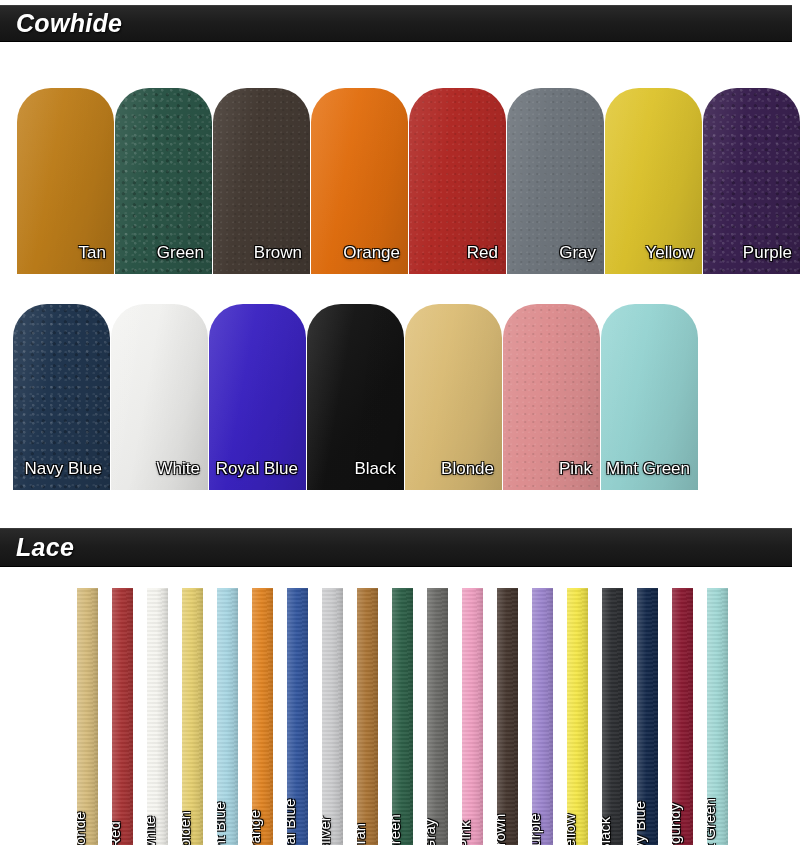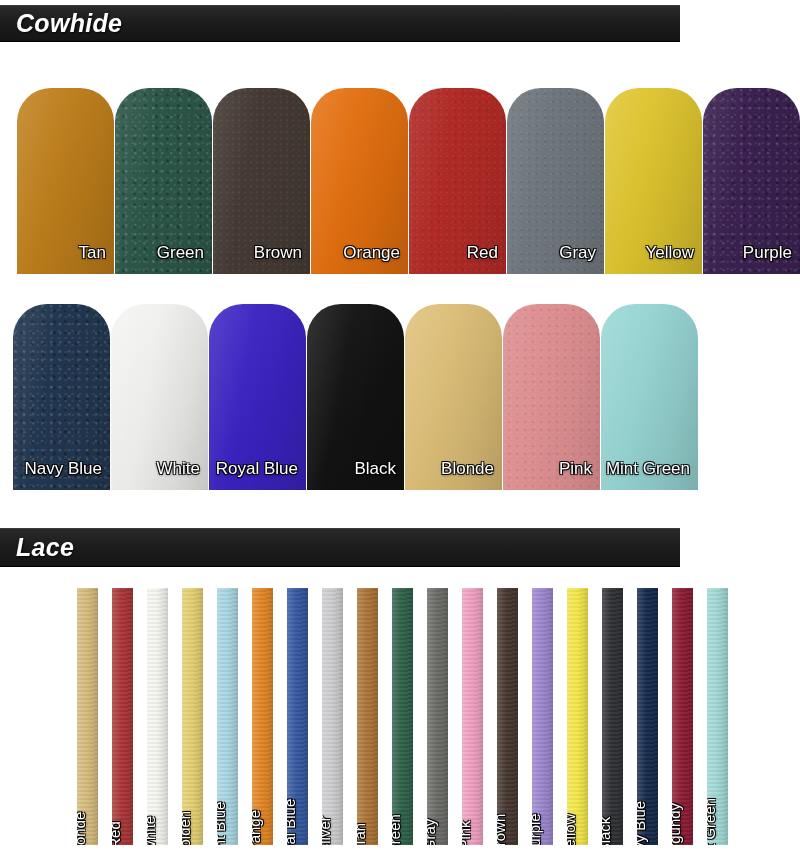--- a/index.html
+++ b/index.html
@@ -12,21 +12,21 @@
     height: 855px;
     font-family: "Liberation Sans", sans-serif;
     overflow: hidden;
     position: relative;
   }
 
   
   .banner {
     position: absolute;
     left: 0;
-    width: 680px;
+    width: 792px;
     background: linear-gradient(to bottom, #2a2a2a 0%, #1d1d1d 45%, #141414 100%);
     border-top: 1px solid #3a3a3a;
     border-bottom: 1px solid #000000;
     box-sizing: border-box;
     display: flex;
     align-items: center;
     text-align: right;
   }
   .banner-title {
     color: #ffffff;

